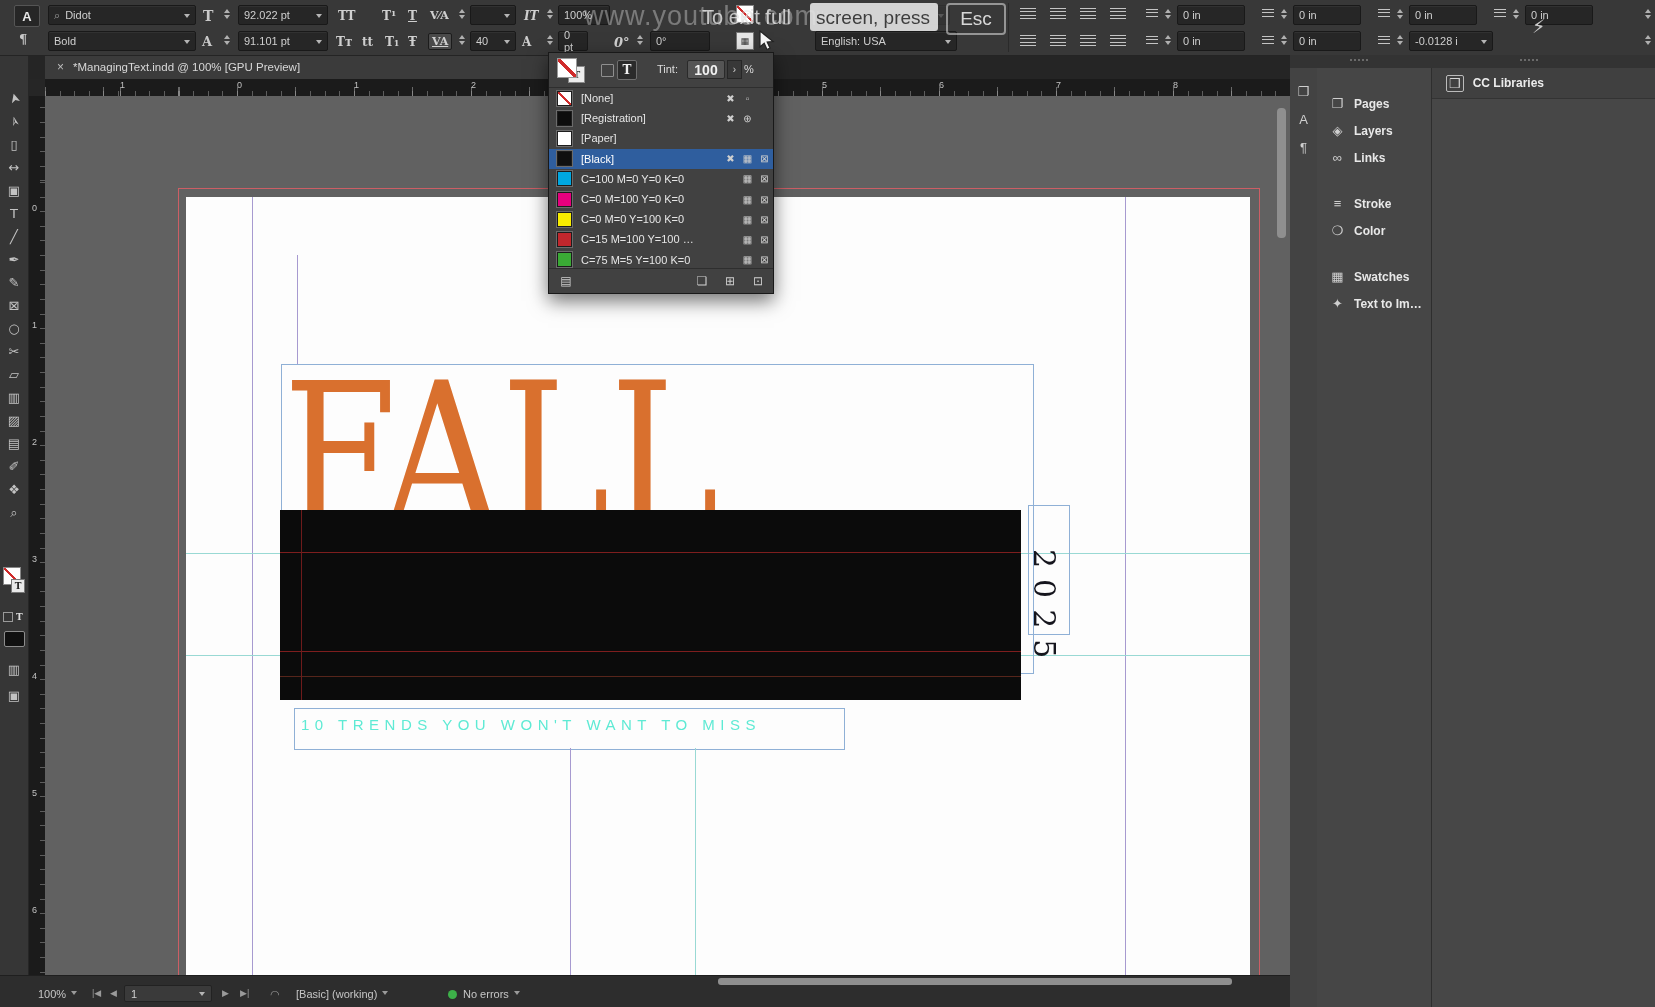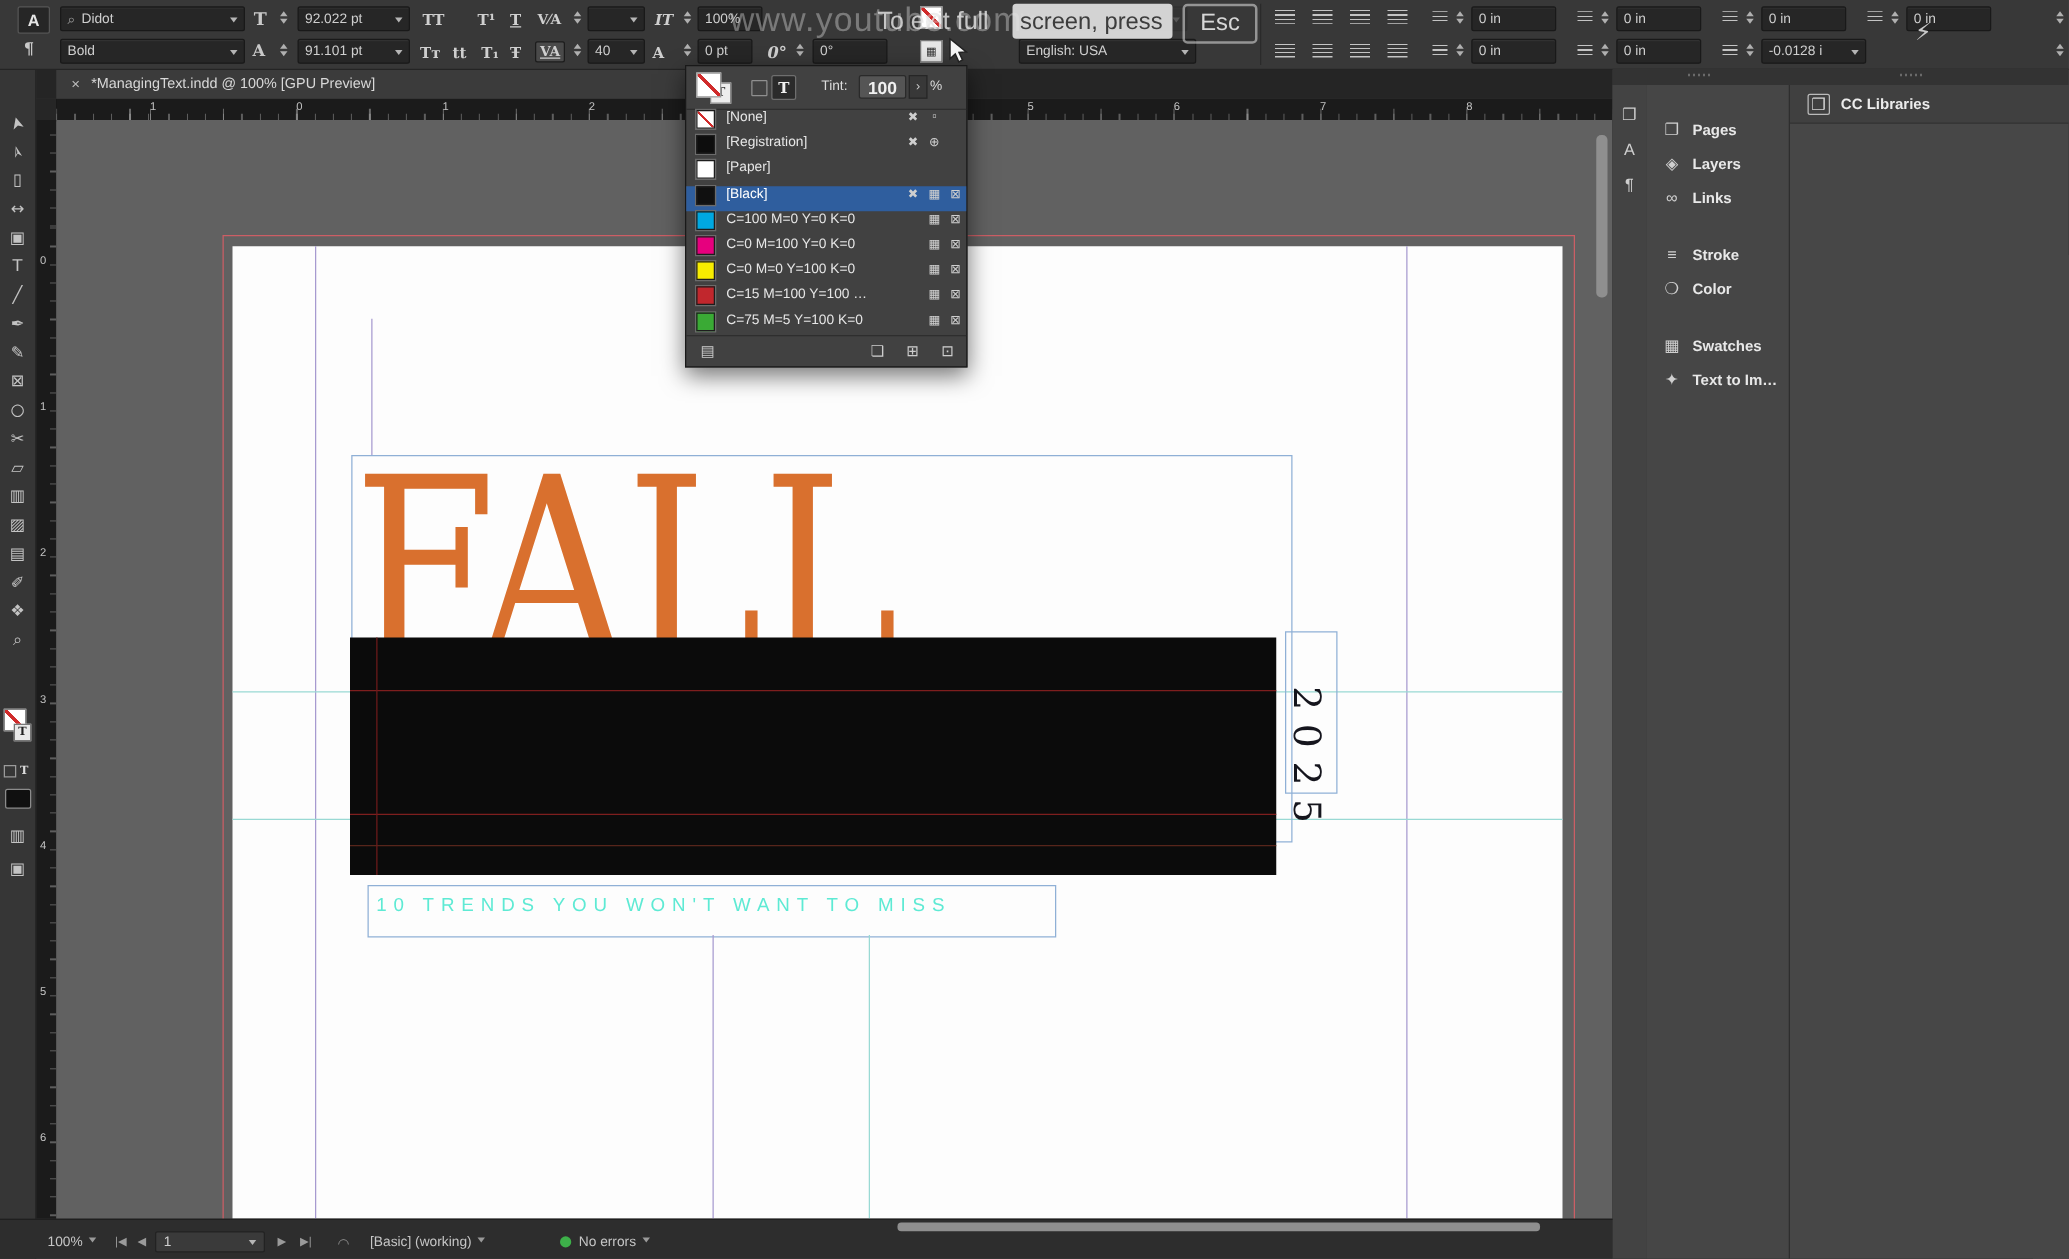--- a/index.html
+++ b/index.html
@@ -117,21 +117,21 @@
   .swfmtbox{position:absolute;left:52px;top:11px;width:11px;height:11px;border:1px solid #8f8f8f;border-radius:1px;}
   .swT{position:absolute;left:68px;top:7px;width:18px;height:18px;background:#2b2b2b;border:1px solid #6e6e6e;border-radius:2px;
        color:#efefef;font:bold 12px "DejaVu Serif",serif;display:flex;align-items:center;justify-content:center;}
   .tintlbl{position:absolute;left:108px;top:10px;color:#dcdcdc;font-size:11px;}
   .tintfld{position:absolute;left:138px;top:7px;width:36px;height:17px;background:#555;border:1px solid #2a2a2a;border-radius:2px;
            color:#f1f1f1;font-size:14px;display:flex;align-items:center;justify-content:center;font-weight:bold;}
   .tintarw{position:absolute;left:178px;top:7px;width:13px;height:17px;background:#383838;border:1px solid #262626;color:#ccc;
            font-size:10px;display:flex;align-items:center;justify-content:center;}
   .tintpct{position:absolute;left:195px;top:10px;color:#dcdcdc;font-size:11px;}
   #swlist{position:absolute;left:0;top:35px;width:100%;}
-  .swrow{height:20.2px;display:flex;align-items:flex-start;padding-left:8px;color:#e6e6e6;font-size:11px;position:relative;}
+  .swrow{height:20.2px;display:flex;align-items:center;padding-left:8px;color:#e6e6e6;font-size:11px;position:relative;}
   .swrow[data-sel="1"]{background:#2f5e9e;color:#fff;}
   .swchip{width:13px;height:13px;border:1px solid #1d1d1d;box-shadow:0 0 0 1px #6b6b6b;margin-right:9px;flex:none;}
   .swchip[data-kind="none"]{background:#fff !important;
       background-image:linear-gradient(45deg,transparent 45%,#d02b2b 45%,#d02b2b 55%,transparent 55%) !important;}
   .swchip[data-kind="paper"]{background:#fff !important;}
   .swname{flex:1;white-space:nowrap;overflow:hidden;}
   .swic{width:17px;text-align:center;color:#cfcfcf;font-size:10px;flex:none;}
   .swbottom{position:absolute;left:0;bottom:0;width:100%;height:24px;border-top:1px solid #2e2e2e;display:flex;align-items:center;}
   .swbottom .bi{color:#cdcdcd;font-size:12px;width:18px;text-align:center;}
   
@@ -208,21 +208,21 @@
       <i class="dn"></i>
     </span>
   <div class="f" style="left:558px;top:5px;width:52px;">
     <span>100%</span>
   </div>
   <span class="tbtn" style="left:522px;top:35px;">A</span>
   <span class="stp" style="left:544px;top:31px;">
       <i class="up"></i>
       <i class="dn"></i>
     </span>
-  <div class="f" style="left:558px;top:31px;width:44px;">
+  <div class="f" style="left:558px;top:31px;width:30px;">
     <span>0 pt</span>
   </div>
 
   <span class="tbtn" style="left:614px;top:35px;font-style:italic;font-size:13px;">0°</span>
   <span class="tbtn" style="left:612px;top:34px;font-style:italic;opacity:0;">T</span>
   <span class="stp" style="left:634px;top:31px;">
       <i class="up"></i>
       <i class="dn"></i>
     </span>
   <div class="f" style="left:650px;top:31px;width:60px;">

